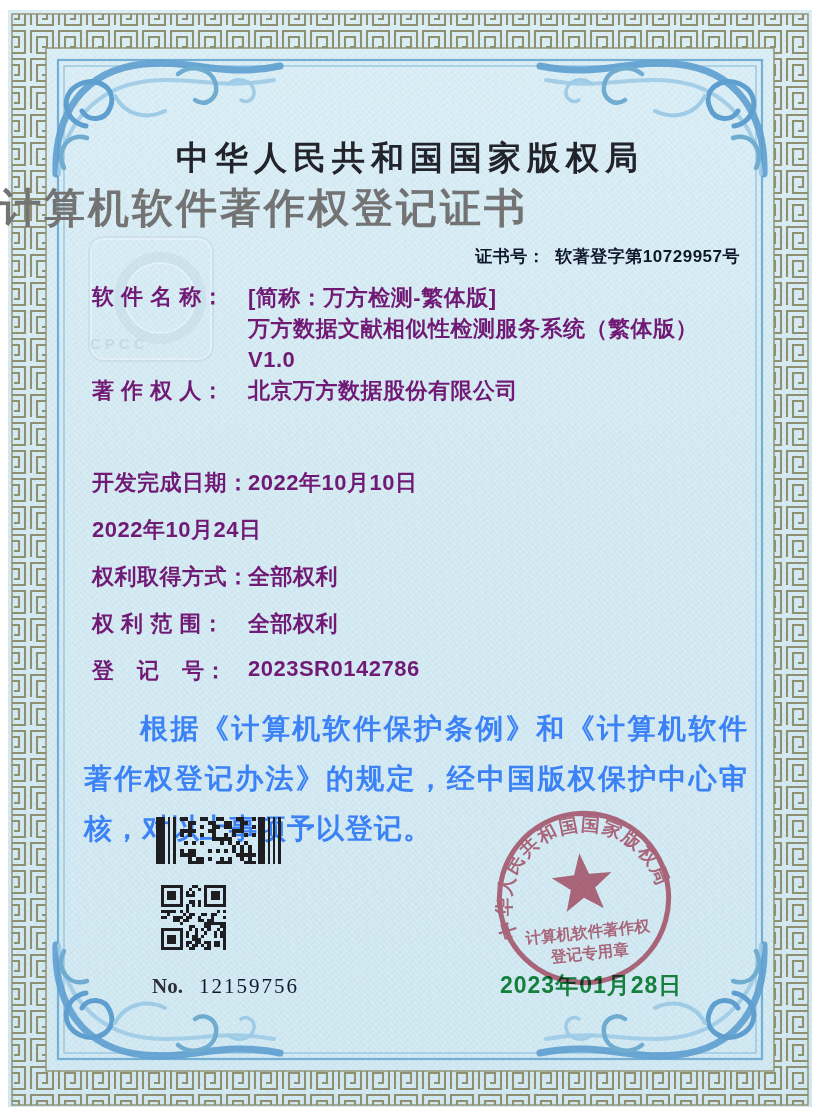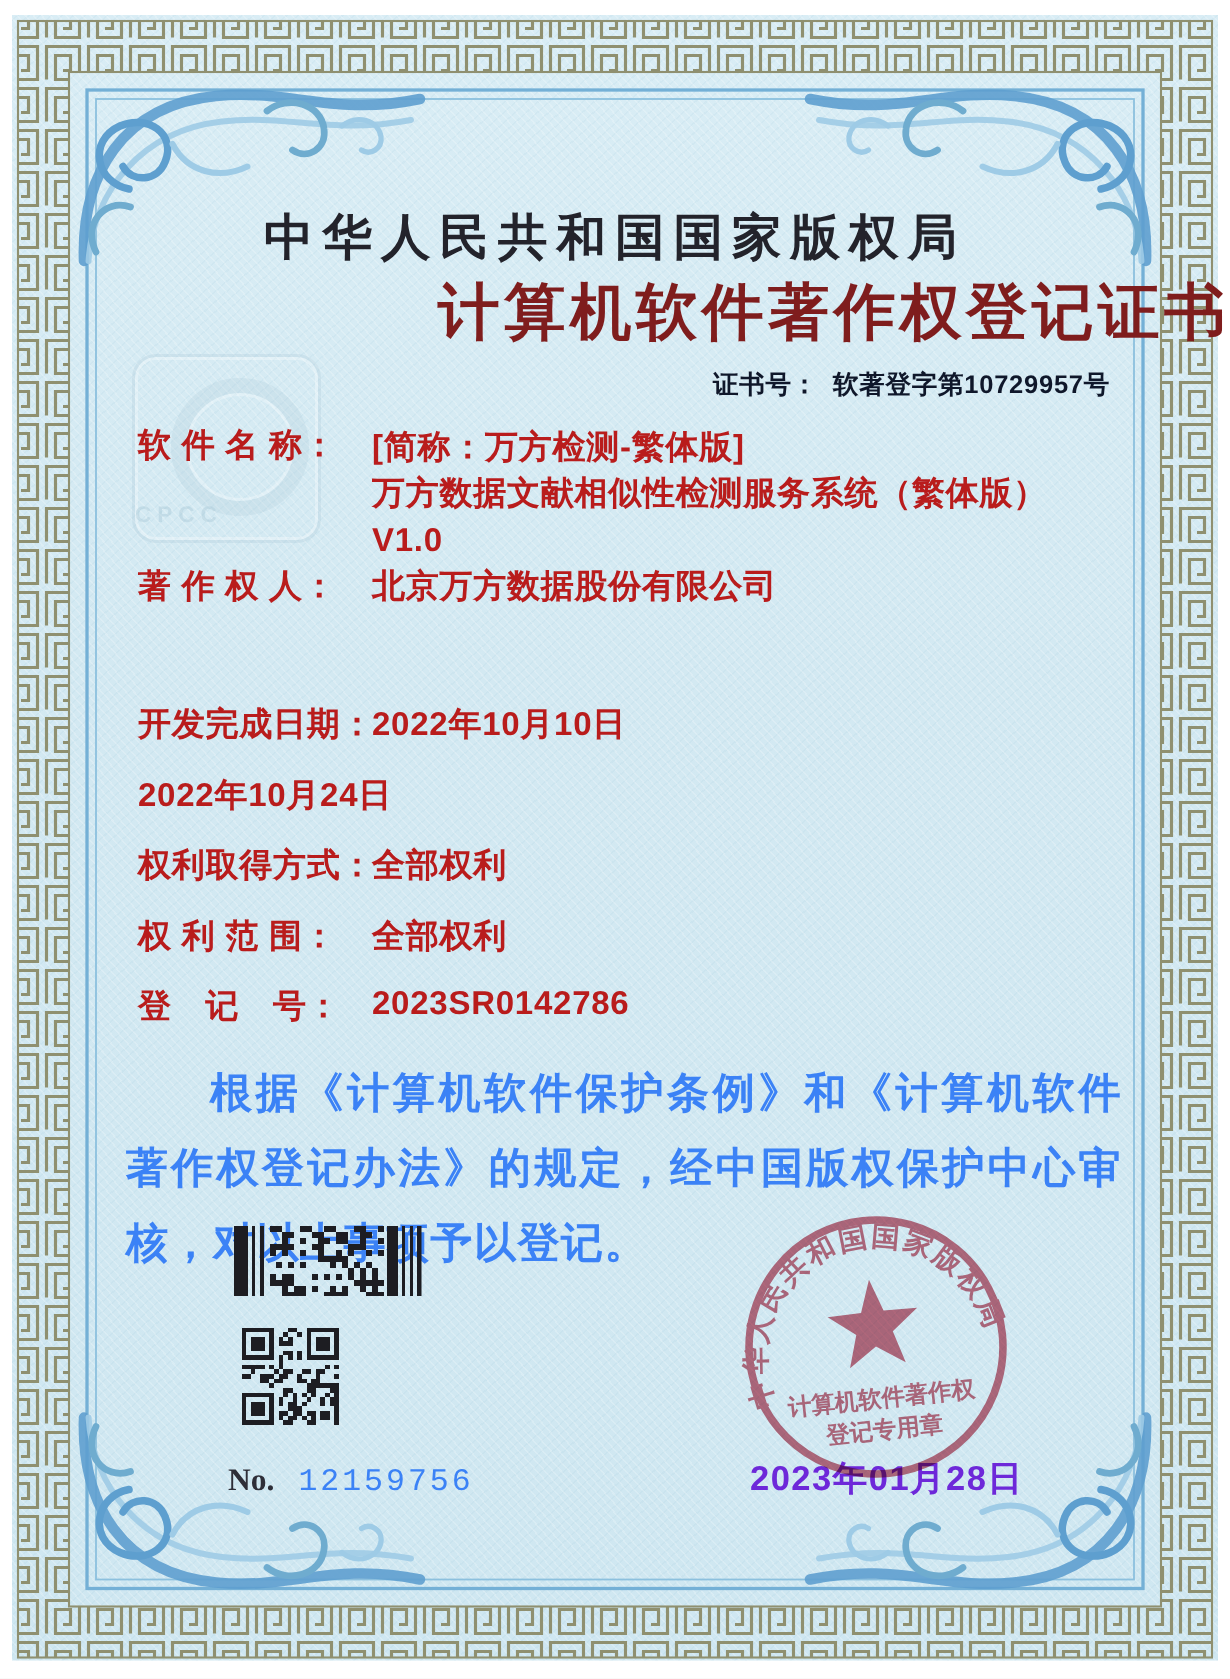--- a/index.html
+++ b/index.html
@@ -22,55 +22,55 @@
       linear-gradient(180deg,#d9edf5 0%,#d3e9f2 40%,#cfe7f1 100%);
   }
   .border-svg{position:absolute;left:0;top:0;}
   
   .authority{
     position:absolute;left:0;right:0;top:136px;text-align:center;
     font-family:"Liberation Serif","DejaVu Serif",serif;
     font-size:33px;font-weight:900;letter-spacing:6px;color:#23232b;
   }
   .cert-title{
-    position:absolute;left:0;right:0;top:181px;text-align:right;
+    position:absolute;left:0;right:0;top:181px;text-align:left;
     font-family:"Liberation Serif","DejaVu Serif",serif;
-    font-size:41px;font-weight:900;letter-spacing:3px;color:#7f1d1d;
+    font-size:41px;font-weight:900;letter-spacing:3px;color:#737373;
   }
   .certno{
     position:absolute;right:80px;top:245px;
     font-size:17px;font-weight:700;color:#0f172a;letter-spacing:.5px;
   }
   .certno .lbl{margin-right:10px;}
   .row{
     position:absolute;left:92px;right:70px;display:flex;align-items:flex-start;
-    font-size:22px;font-weight:700;color:#b91c1c;
+    font-size:22px;font-weight:700;color:#701a75;
   }
   .row .label{width:156px;flex:none;white-space:pre;letter-spacing:.5px;}
   .row .value{letter-spacing:.5px;}
   .name-lines div{line-height:31px;}
   .statement{
     position:absolute;left:84px;right:72px;top:704px;
     font-size:28px;font-weight:700;color:#3b82f6;
     line-height:50px;text-indent:2em;text-align:justify;letter-spacing:1px;
   }
   .barcode{position:absolute;left:156px;top:817px;width:125px;height:47px;}
   .qrcode{position:absolute;left:161px;top:885px;width:65px;height:65px;}
   .no-line{position:absolute;left:136px;top:974px;font-size:21px;}
   .no-line .no-lbl{
     font-family:"Liberation Serif","DejaVu Serif",serif;
     color:#2e2e38;font-weight:700;margin-left:16px;
   }
   .no-line .no-val{
-    font-family:Liberation Mono, monospace;
-    color:#3b82f6;margin-left:16px;letter-spacing:2px;
+    font-family:Liberation Serif, serif;
+    color:#0f172a;margin-left:16px;letter-spacing:2px;
   }
   .issue-date{
     position:absolute;left:500px;top:970px;
-    font-size:23px;font-weight:800;color:#6d28d9;letter-spacing:1px;
+    font-size:23px;font-weight:800;color:#15803d;letter-spacing:1px;
   }
   .seal{
     position:absolute;left:492px;top:806px;width:184px;height:184px;
     transform:rotate(-6deg);opacity:.85;mix-blend-mode:multiply;
   }
   
   .emboss{
     position:absolute;left:88px;top:236px;width:122px;height:122px;
     border:2px solid rgba(165,195,210,.45);border-radius:16px;
     box-shadow:inset 0 0 0 2px rgba(255,255,255,.55);

